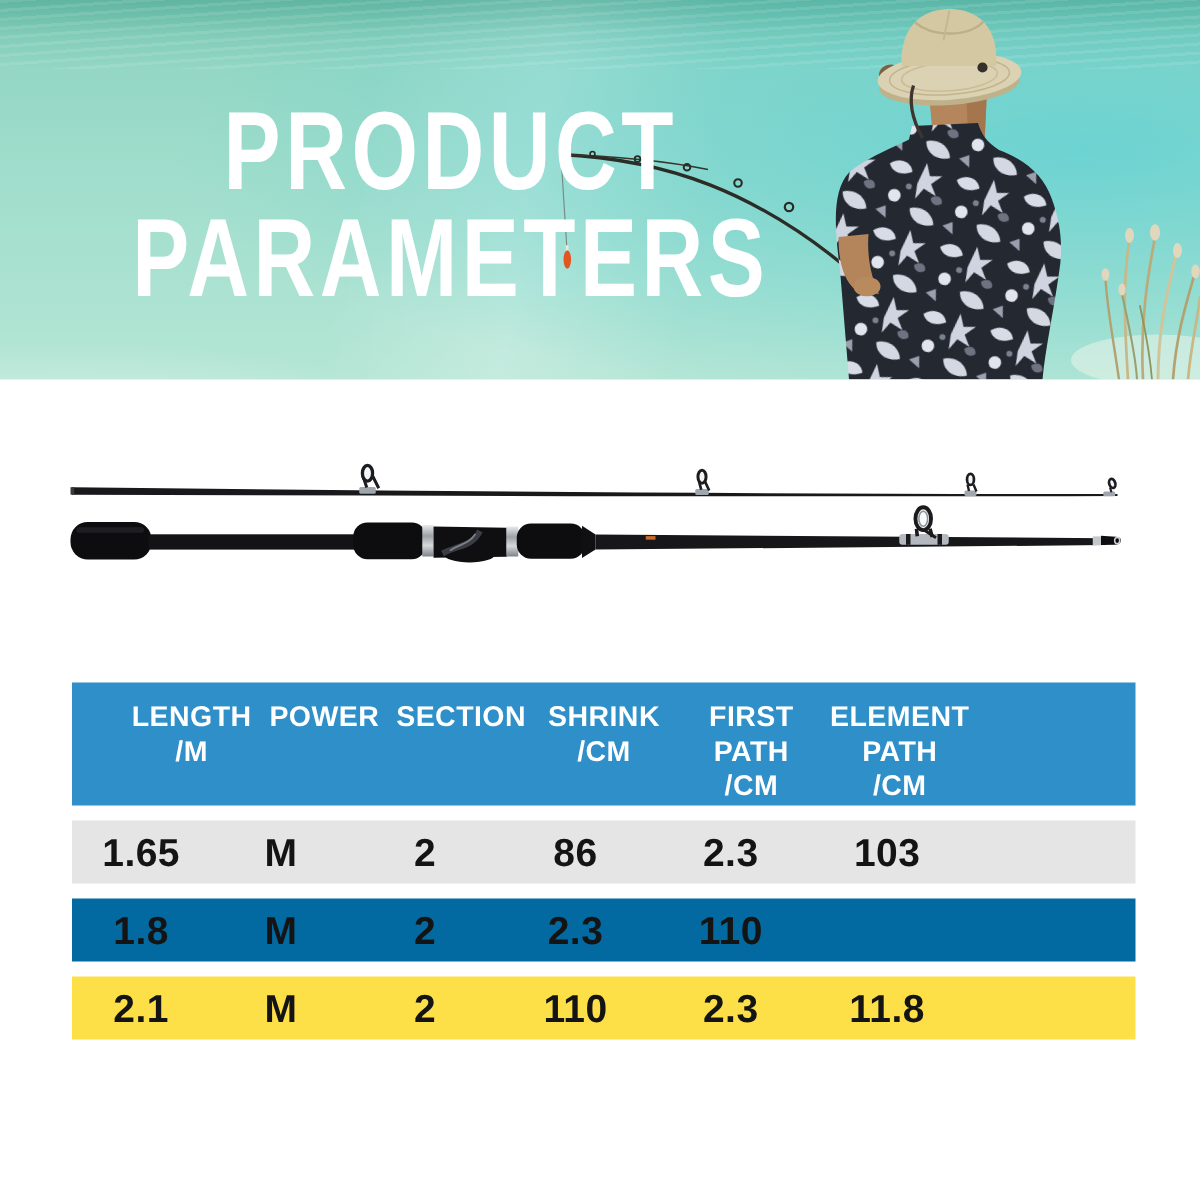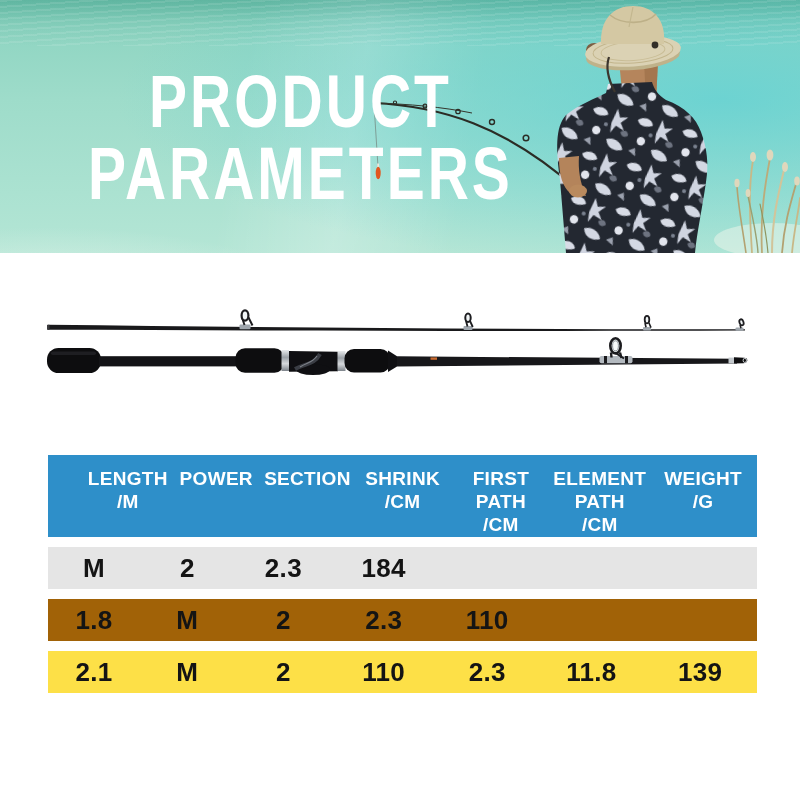--- a/index.html
+++ b/index.html
@@ -200,42 +200,41 @@
         <div class="th">POWER</div>
         <div class="th">SECTION</div>
         <div class="th">SHRINK
 /CM</div>
         <div class="th">FIRST
 PATH
 /CM</div>
         <div class="th">ELEMENT
 PATH
 /CM</div>
-        <div class="th">WEIGHT
-/G</div>
       </div>
     <div class="tbody">
         <div class="tr" style="background: rgb(229, 229, 229);">
+          <div class="td">1.65</div>
           <div class="td">M</div>
           <div class="td">2</div>
+          <div class="td">86</div>
           <div class="td">2.3</div>
-          <div class="td">184</div>
+          <div class="td">103</div>
         </div>
-        <div class="tr" style="background: #a16207;">
+        <div class="tr" style="background: #0369a1;">
           <div class="td">1.8</div>
           <div class="td">M</div>
           <div class="td">2</div>
           <div class="td">2.3</div>
           <div class="td">110</div>
         </div>
         <div class="tr" style="background: #fde047;">
           <div class="td">2.1</div>
           <div class="td">M</div>
           <div class="td">2</div>
           <div class="td">110</div>
           <div class="td">2.3</div>
           <div class="td">11.8</div>
-          <div class="td">139</div>
         </div>
       </div>
   </div>
 
 </div>
 
 </body></html>

